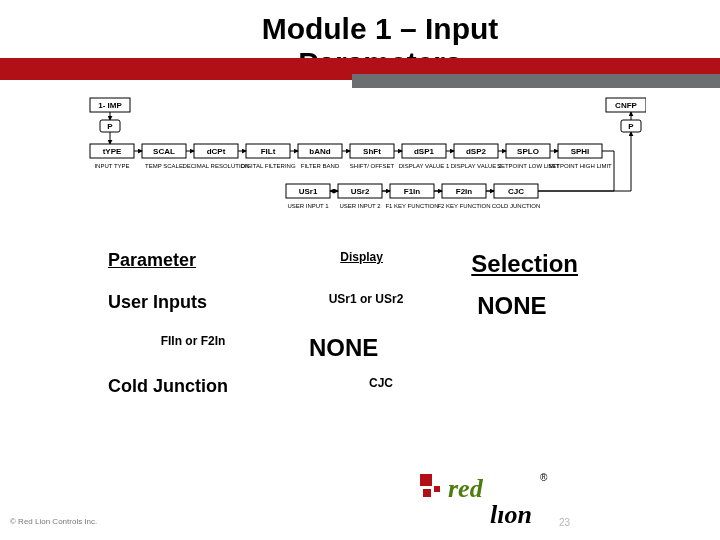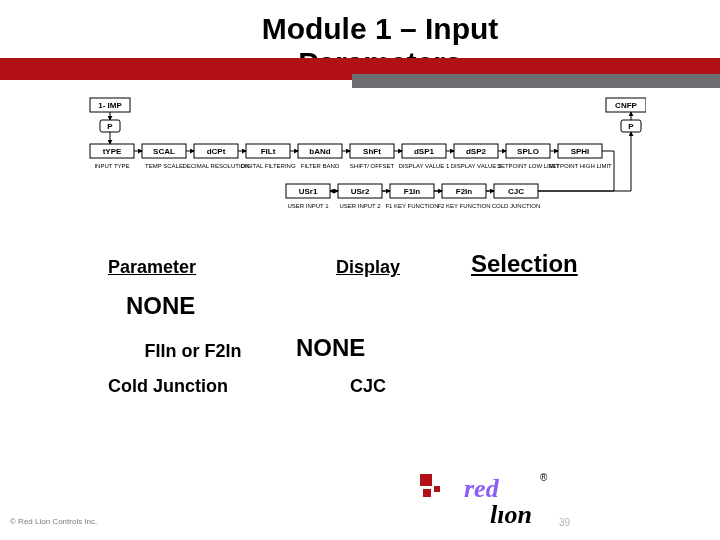--- a/index.html
+++ b/index.html
@@ -10,33 +10,33 @@
   .redbar { position: absolute; top: 58px; left: 0; width: 720px; height: 22px; background: #b11116; }
   .graybar { position: absolute; top: 74px; left: 352px; width: 368px; height: 14px; background: #6d6e71; }
 
   .diagram { position: absolute; top: 96px; left: 86px; width: 560px; height: 130px; }
   .diagram svg { width: 100%; height: 100%; }
   .seg text.label { font: 700 8px Arial; fill:#000; }
   .seg text.caption { font: 6px Arial; fill:#000; }
   .navchip text { font: 700 8px Arial; fill:#000; }
 
   .table { position: absolute; top: 250px; left: 108px; width: 470px; }
-  .trow { display: flex; align-items: flex-end; margin-bottom: 14px; }
+  .trow { display: flex; align-items: flex-start; margin-bottom: 14px; gap: 13px; }
   .c-param { width: 175px; font-size: 18px; font-weight: 700; }
-  .c-disp  { width: 170px; font-size: 18px; font-weight: 700; text-align: center; }
+  .c-disp  { width: 170px; font-size: 12px; font-weight: 700; text-align: center; }
   .c-sel   { width: 125px; font-size: 24px; font-weight: 700; text-align: left; padding-left: 18px; }
   .hdr { text-decoration: underline; font-weight: 700; }
 
   .footer-copy { position: absolute; left: 10px; bottom: 14px; font-size: 8px; color: #7a7a7a; }
   .footer-page { position: absolute; right: 10px; bottom: 12px; font-size: 10px; color: #b7b7b7; }
 
   .logo { position: absolute; right: 30px; bottom: 28px; width: 130px; height: 42px; }
   .logo .squares { position: absolute; left: 0; top: 4px; }
   .logo .sq { background:#b11116; position:absolute; }
-  .logo .red  { color:#8b5cf6; font: italic 700 26px Georgia, serif; position:absolute; left:44px; top:4px;text-align:center; }
+  .logo .red  { color:#4d7c0f; font: italic 700 26px Georgia, serif; position:absolute; left:28px; top:4px;text-align:center; }
   .logo .lion { color:#000;    font: italic 700 26px Georgia, serif; position:absolute; left:70px; top:4px;margin-top:26px; }
   .logo .reg  { color:#000; font: 10px Arial; position:absolute; left:120px; top:2px; }
 </style>
 </head>
 <body>
 
 <div class="slide">
 
   <div class="title">Module 1 – Input Parameters</div>
   <div class="redbar"></div>
@@ -178,20 +178,22 @@
     </svg>
   </div>
 
   <div class="table">
     <div class="trow">
       <div class="c-param hdr">Parameter</div>
       <div class="c-disp  hdr">Display</div>
       <div class="c-sel   hdr">Selection</div>
     </div>
     <div class="trow">
+      <div class="c-param">User Inputs</div>
+      <div class="c-disp">USr1 or USr2</div>
       <div class="c-sel">NONE</div>
     </div>
     <div class="trow">
       <div class="c-disp">FIIn or F2In</div>
       <div class="c-sel">NONE</div>
     </div>
     <div class="trow">
       <div class="c-param">Cold Junction</div>
       <div class="c-disp">CJC</div>
     </div>
@@ -202,14 +204,14 @@
       <div class="sq" style="width:12px;height:12px;left:0;top:0;"></div>
       <div class="sq" style="width:8px;height:8px;left:3px;top:15px;"></div>
       <div class="sq" style="width:6px;height:6px;left:14px;top:12px;"></div>
     </div>
     <span class="red">red</span>
     <span class="lion">lıon</span>
     <span class="reg">®</span>
   </div>
 
   <div class="footer-copy">© Red Lion Controls Inc.</div>
-  <div class="footer-page">39</div>
+  <div class="footer-page">23</div>
 </div>
 
 </body></html>

